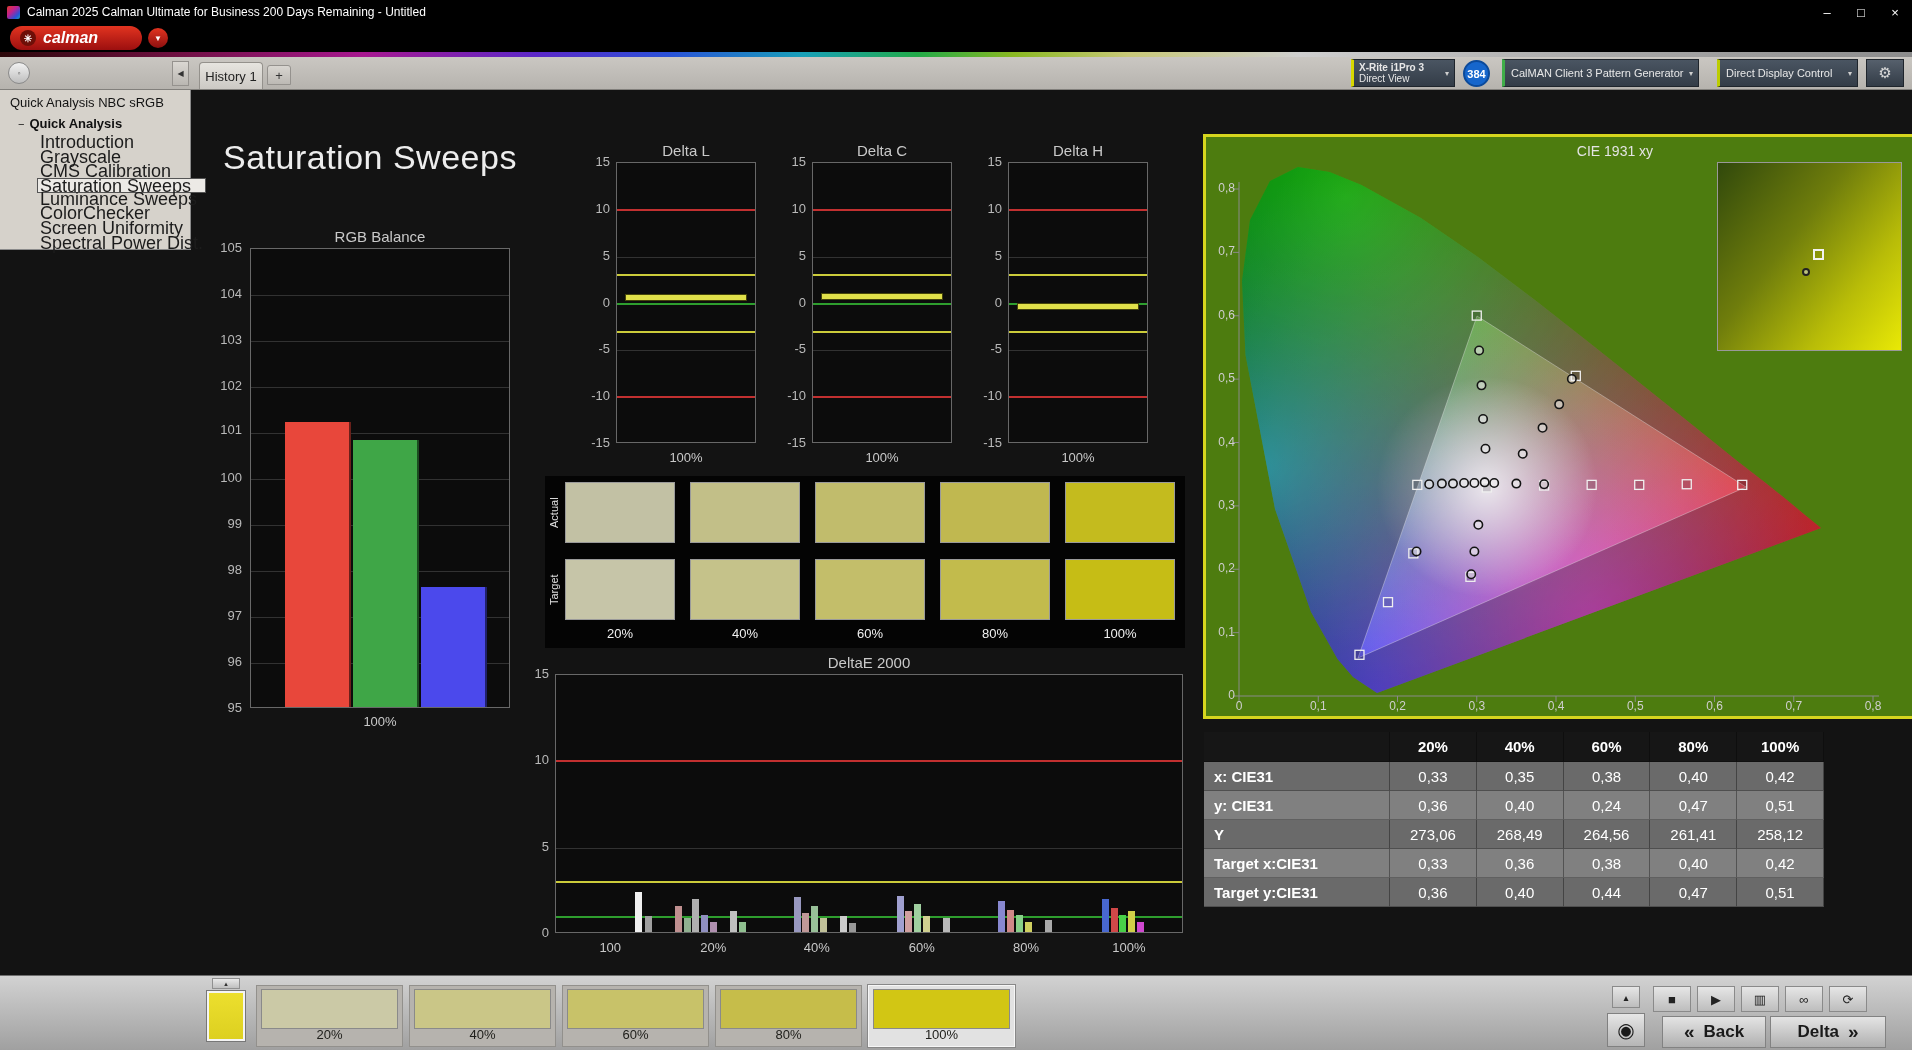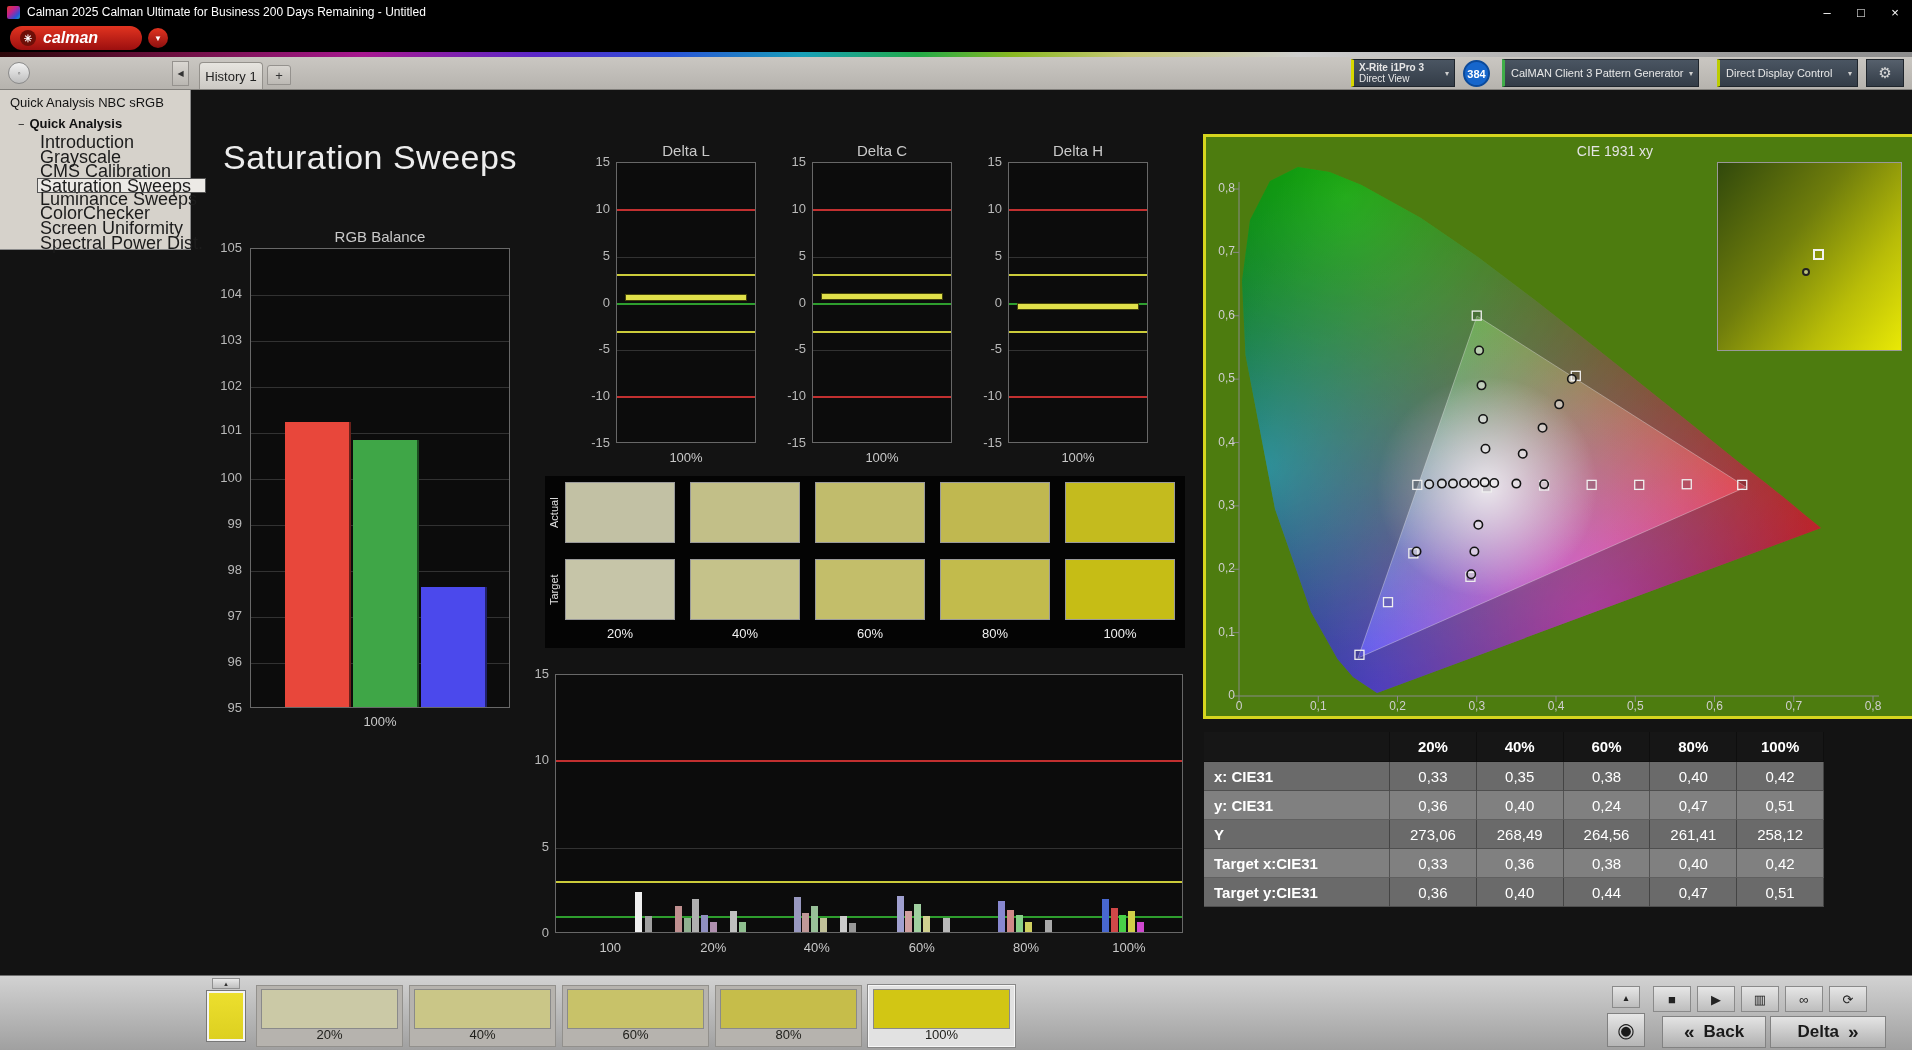--- a/index.html
+++ b/index.html
@@ -309,20 +309,21 @@
       <div class="pg-patch" style="left: 395px; top: 83px; background: rgb(194, 187, 76);"></div>
       <div class="pg-patch" style="left: 520px; top: 83px; background: rgb(198, 189, 21);"></div>
       <div class="pg-collabel" style="left: 20px;">20%</div>
       <div class="pg-collabel" style="left: 145px;">40%</div>
       <div class="pg-collabel" style="left: 270px;">60%</div>
       <div class="pg-collabel" style="left: 395px;">80%</div>
       <div class="pg-collabel" style="left: 520px;">100%</div>
     </div>
 
   <div id="dewrap">
+    <div class="chart-title">DeltaE 2000</div>
     <div class="ylabels" id="de-ylabels">
         <div class="ylab" style="top: 14px;">15</div>
         <div class="ylab" style="top: 100.333px;">10</div>
         <div class="ylab" style="top: 186.667px;">5</div>
         <div class="ylab" style="top: 273px;">0</div>
       </div>
     <div class="plotbox" id="de-plot">
         <div class="hgrid" style="top: 86.3333px;"></div>
         <div class="hgrid" style="top: 172.667px;"></div>
         <div class="ref red" style="top: 85.3333px;"></div>

